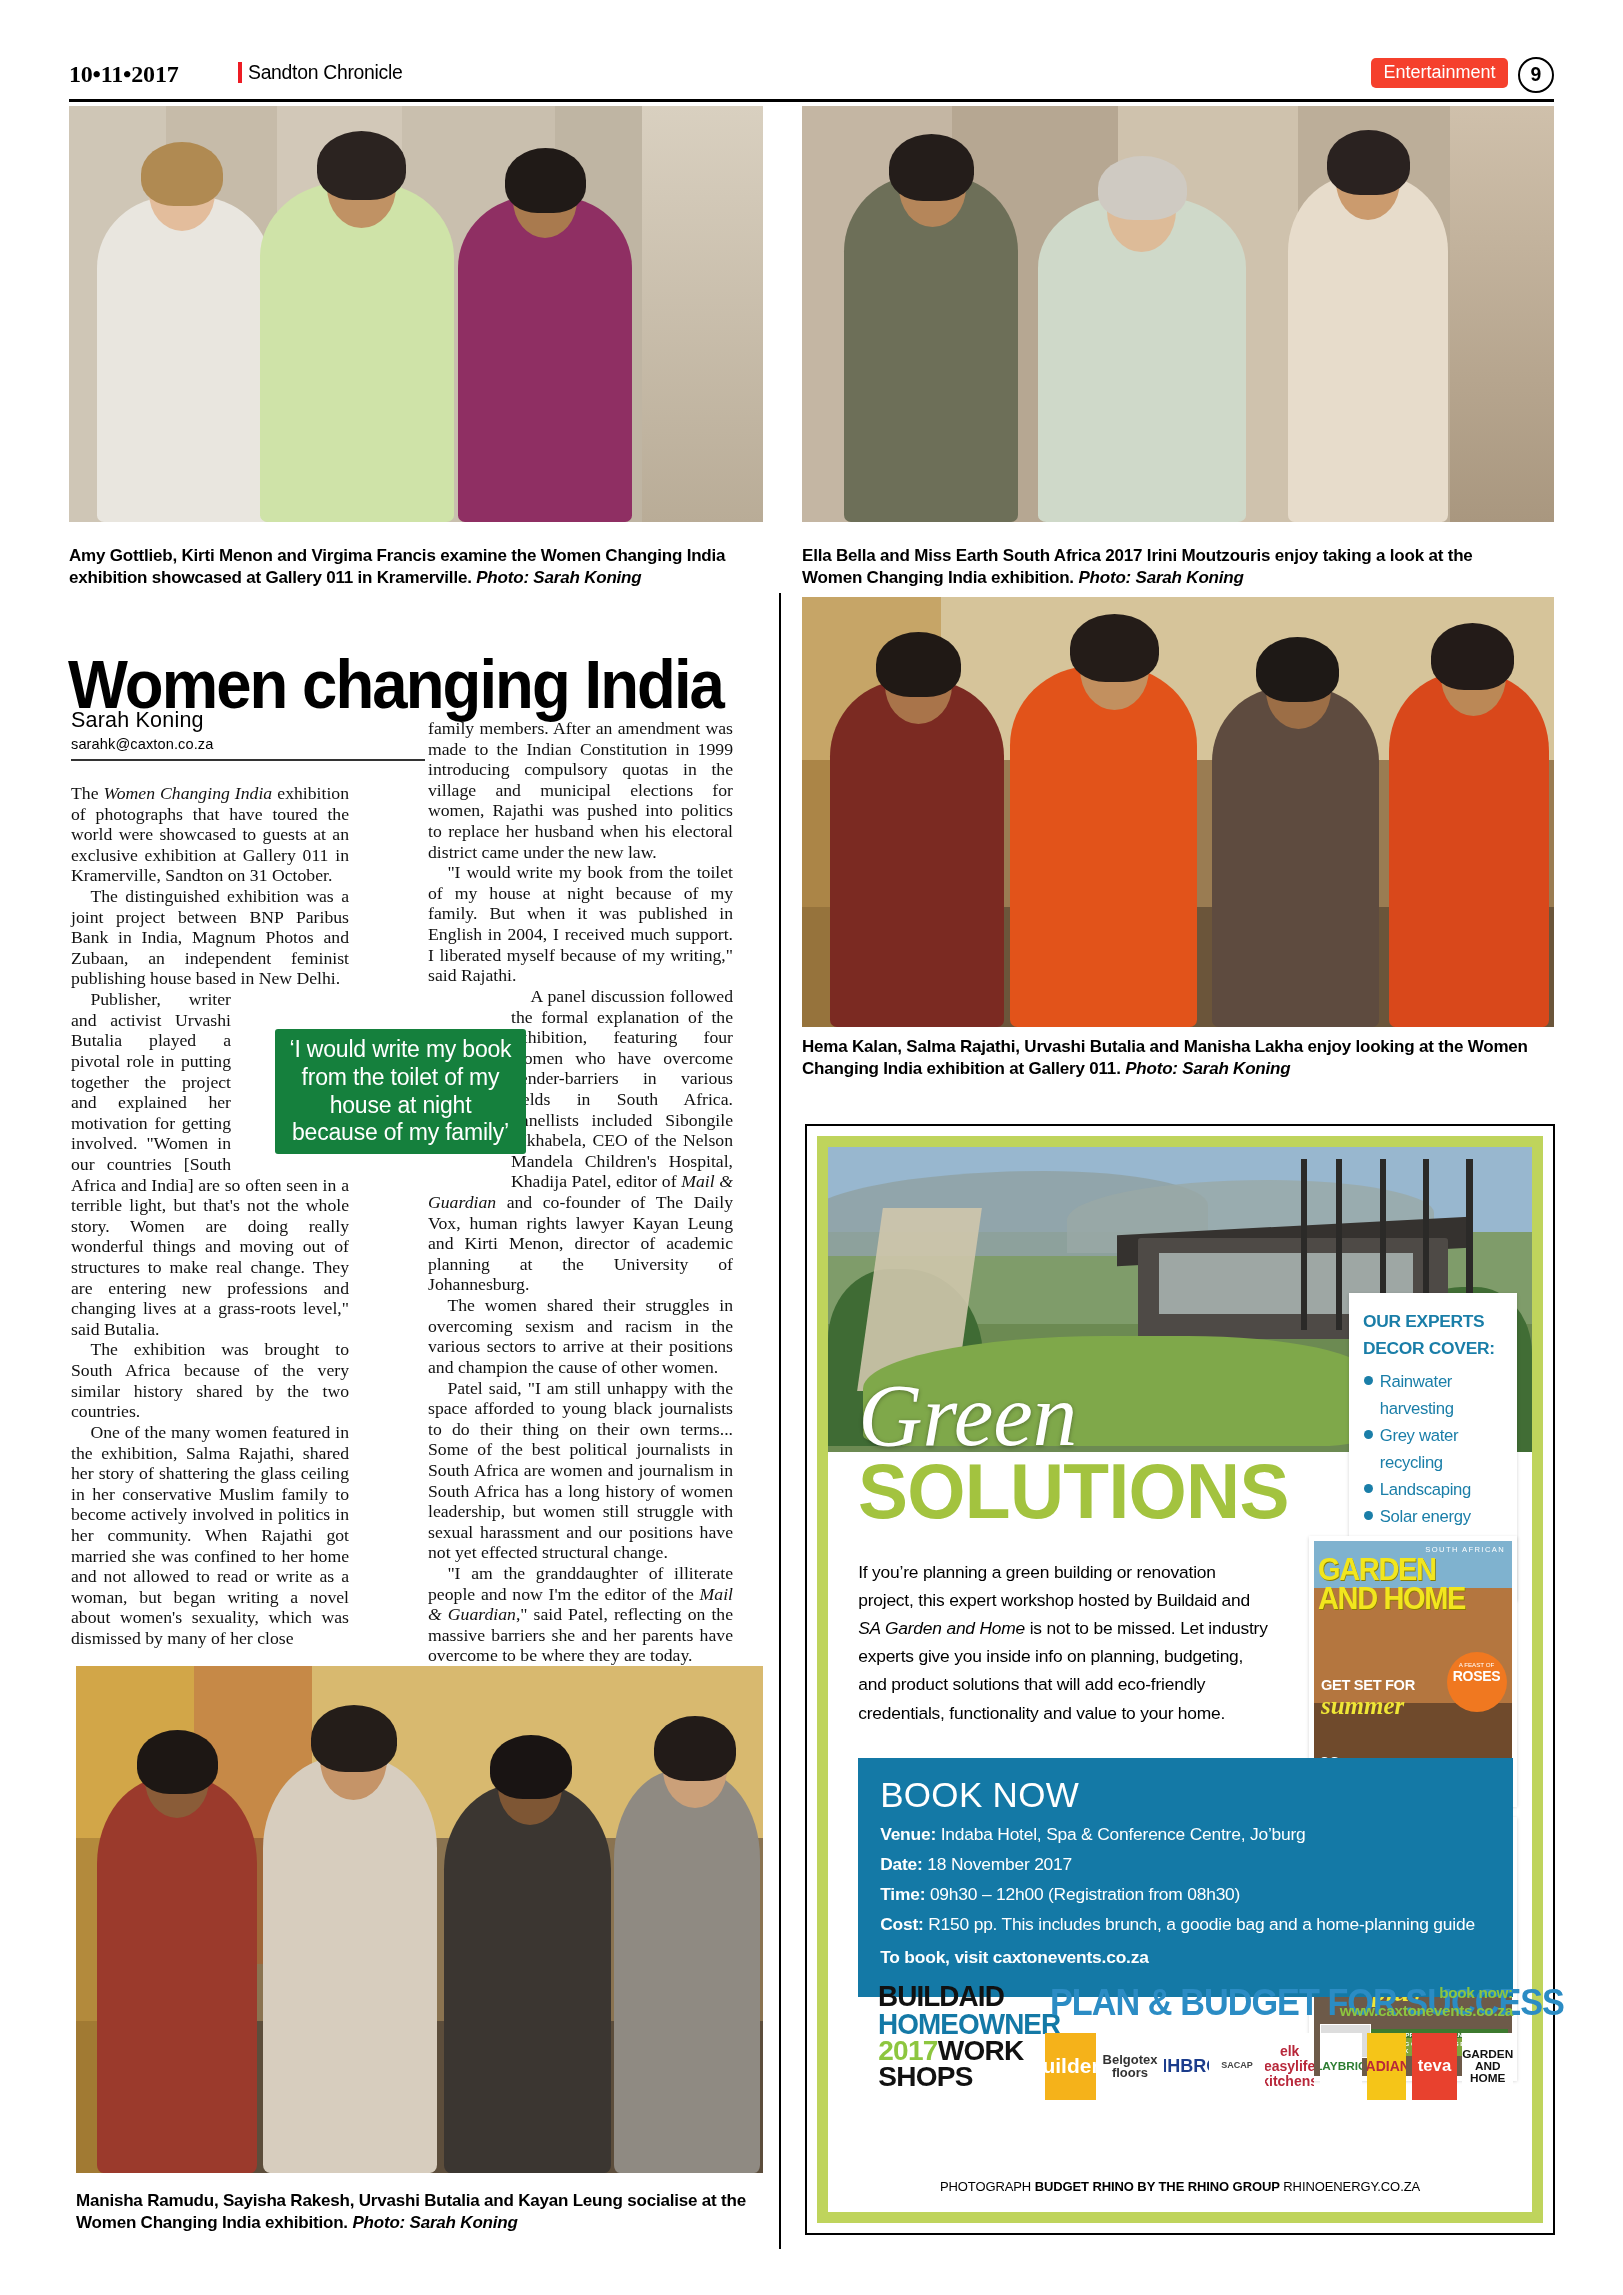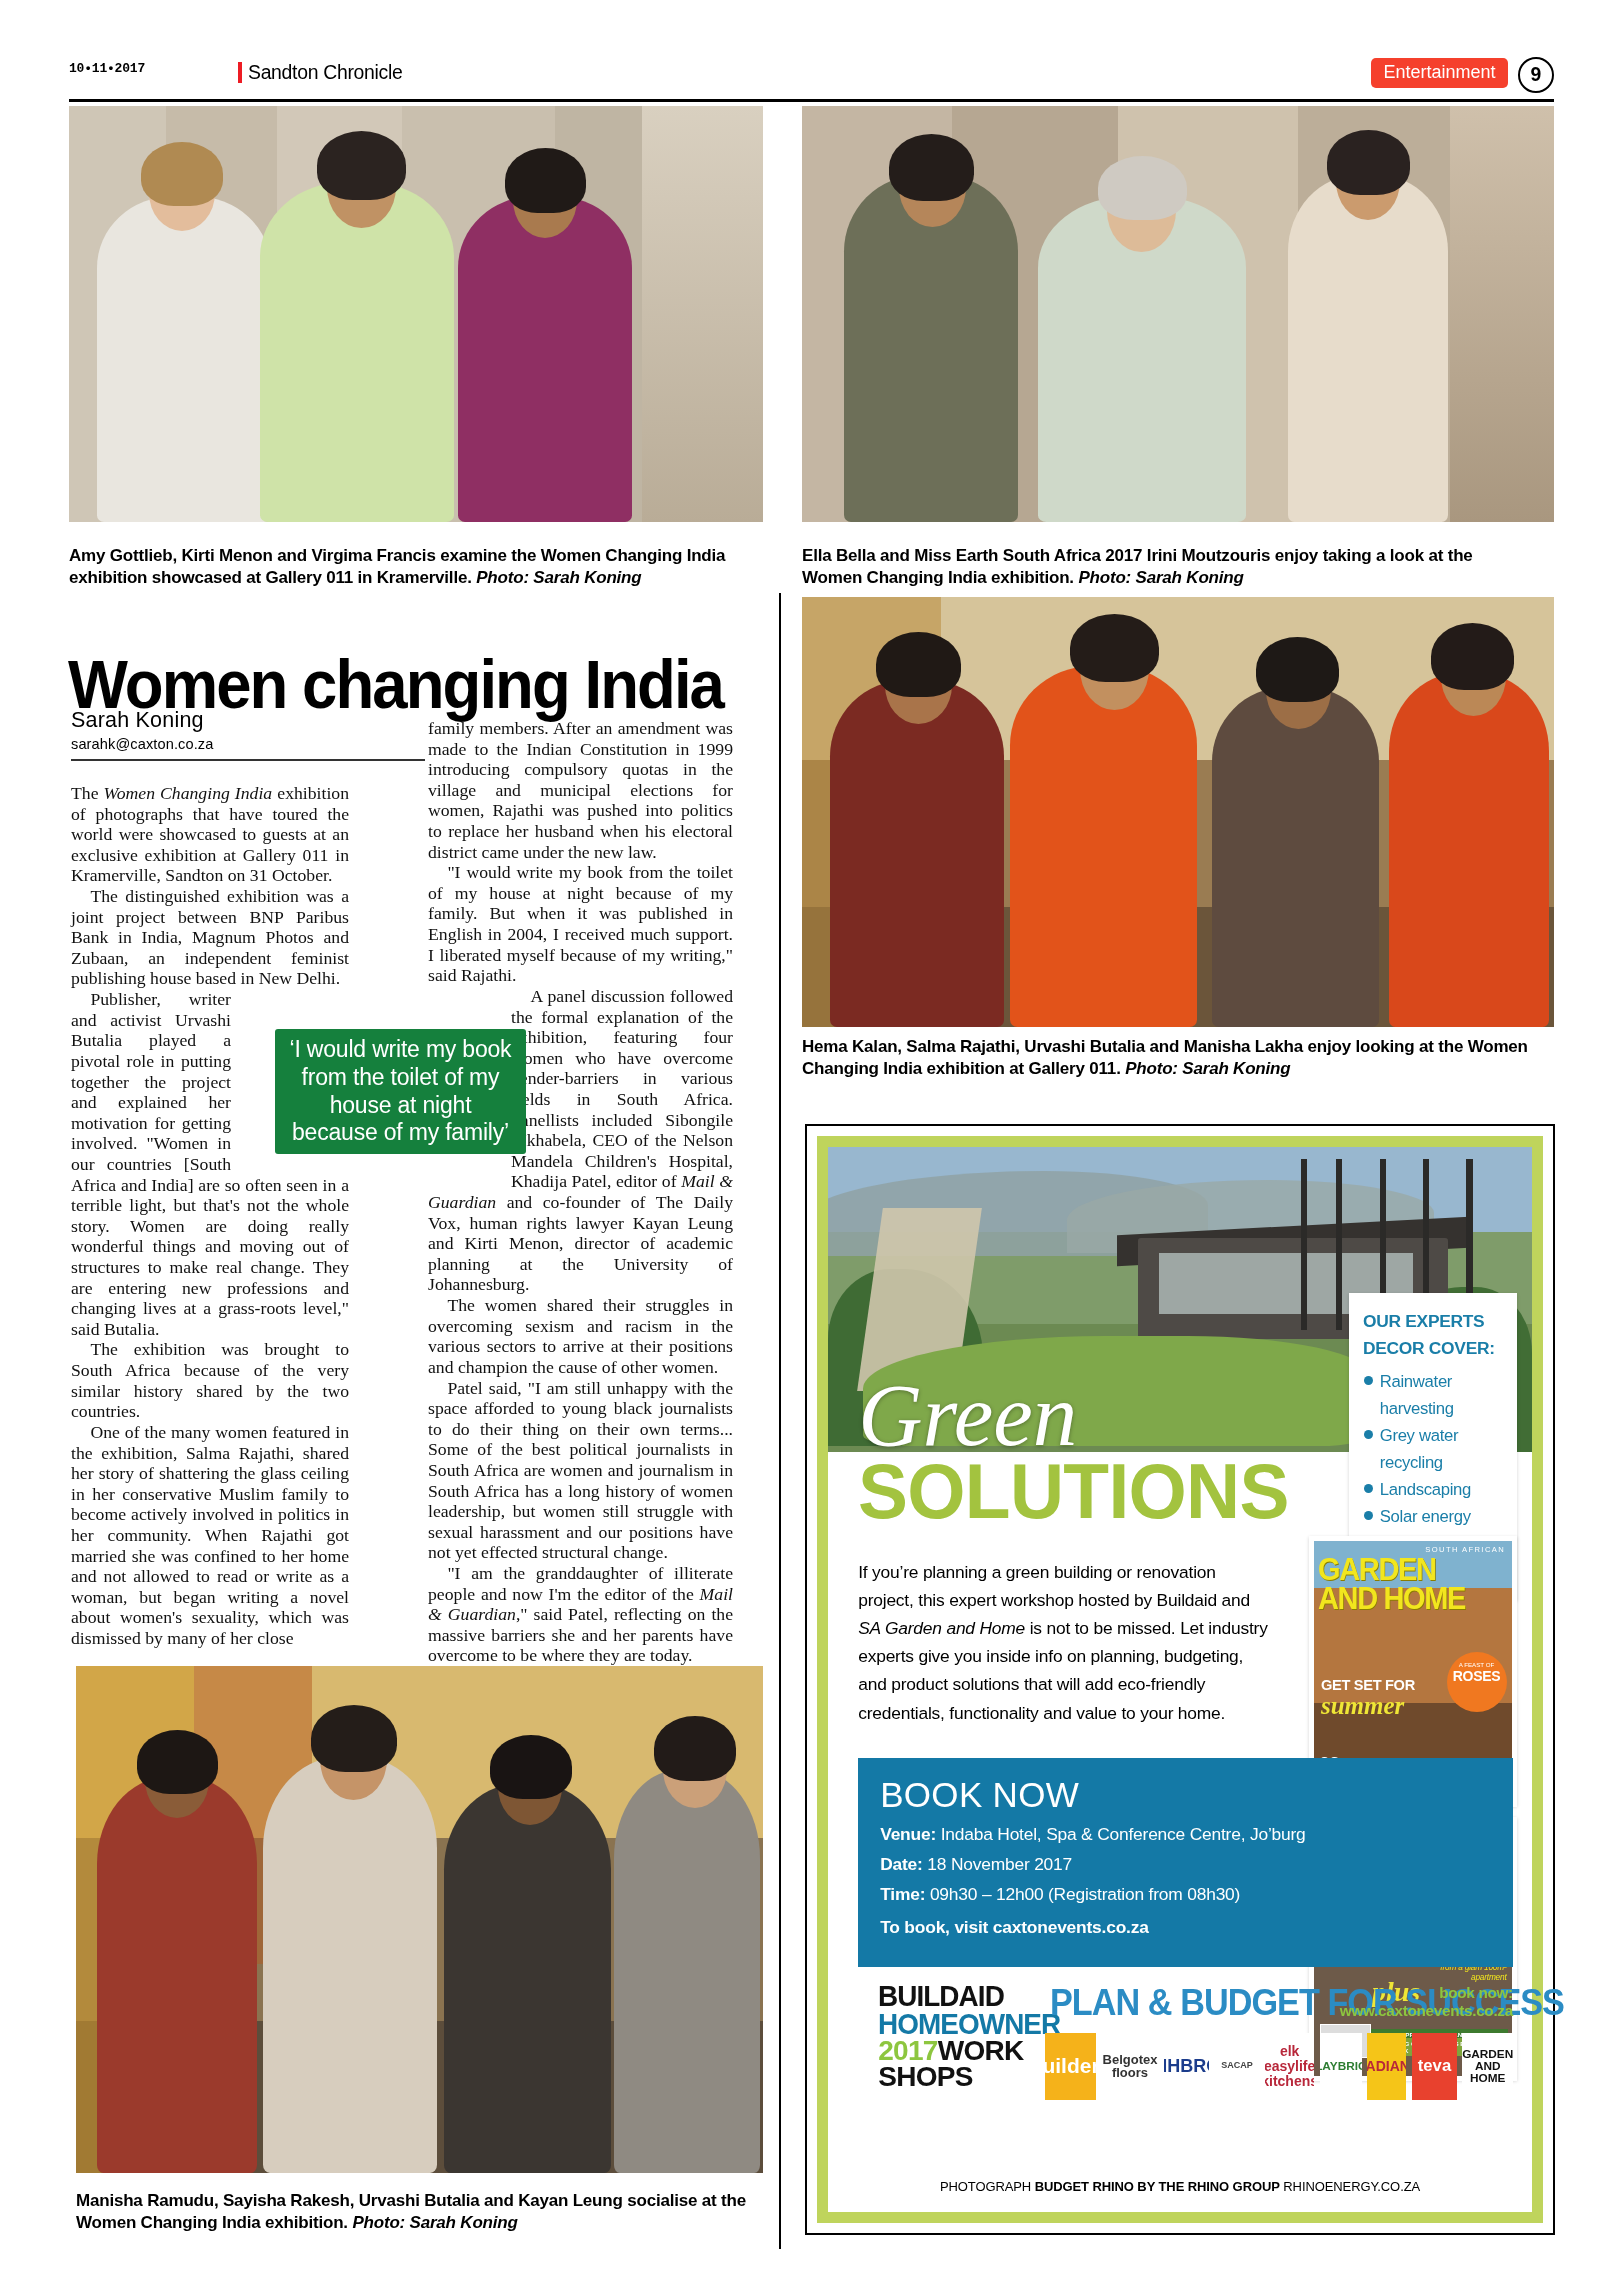--- a/index.html
+++ b/index.html
@@ -4,22 +4,22 @@
 <title>Sandton Chronicle p9</title>
 <style>
   html,body{margin:0;padding:0;background:#ffffff;}
   body{width:1624px;height:2295px;position:relative;
        font-family:"Liberation Serif", serif; color:#000;}
 
   .page{position:absolute;left:0;top:0;width:1624px;height:2295px;background:#fff;overflow:hidden;}
 
   
   .masthead{position:absolute;left:69px;top:61px;width:1485px;height:37px;}
-  .masthead-date{position:absolute;left:0;top:0;font-family:Liberation Mono, monospace;
-    font-weight:bold;font-size:13px;letter-spacing:-0.2px;white-space:nowrap;text-align:right;}
+  .masthead-date{position:absolute;left:0;top:0;font-family:Liberation Serif, serif;
+    font-weight:bold;font-size:24px;letter-spacing:-0.2px;white-space:nowrap;text-align:right;}
   .masthead-sep{position:absolute;left:169px;top:1.4px;width:3.5px;height:21px;background:#ED1C24;}
   .masthead-title{position:absolute;left:179px;top:0;font-family:"Liberation Sans",sans-serif;
     font-size:19.4px;letter-spacing:-0.3px;white-space:nowrap;}
   .section-badge{position:absolute;right:46px;top:-2.8px;background:#F5402C;color:#fff;
     font-family:"Liberation Sans",sans-serif;font-size:18px;padding:3.5px 12.5px 4.9px;border-radius:4.9px;
     white-space:nowrap;}
   .page-num{position:absolute;right:0;top:-4.2px;width:32px;height:32px;border:2.1px solid #000;
     border-radius:50%;font-family:"Liberation Sans",sans-serif;font-size:19.4px;font-weight:bold;
     display:flex;align-items:center;justify-content:center;}
   .rule-top{position:absolute;left:69px;top:99px;width:1485px;height:2.8px;background:#000;}
@@ -411,20 +411,21 @@
       <div class="ad-copy">
         <span>If you’re planning a green building or renovation project, this expert workshop hosted by Buildaid and </span><i>SA Garden and Home</i><span> is not to be missed. Let industry experts give you inside info on planning, budgeting, and product solutions that will add eco-friendly credentials, functionality and value to your home.</span>
       </div>
 
       <div class="book-box">
         <div class="book-title">BOOK NOW</div>
         <div id="book-lines">
             <div class="book-line"><b>Venue:</b><span> Indaba Hotel, Spa &amp; Conference Centre, Jo’burg</span></div>
             <div class="book-line"><b>Date:</b><span> 18 November 2017</span></div>
             <div class="book-line"><b>Time:</b><span> 09h30 – 12h00 (Registration from 08h30)</span></div>
+            <div class="book-line"><b>Cost:</b><span> R150 pp. This includes brunch, a goodie bag and a home-planning guide</span></div>
           </div>
         <div class="book-line" style="margin-top:2.8px;"><b>To book, visit caxtonevents.co.za</b></div>
       </div>
 
       <div class="logostrip">
         <div class="ls-buildaid">
           <div class="ls-b1">BUILDAID</div>
           <div class="ls-b2">HOMEOWNER</div>
           <div class="ls-b3"><span style="color:#8DC63F">2017</span><span>WORK</span></div>
           <div class="ls-b3"><span>SHOPS</span></div>

